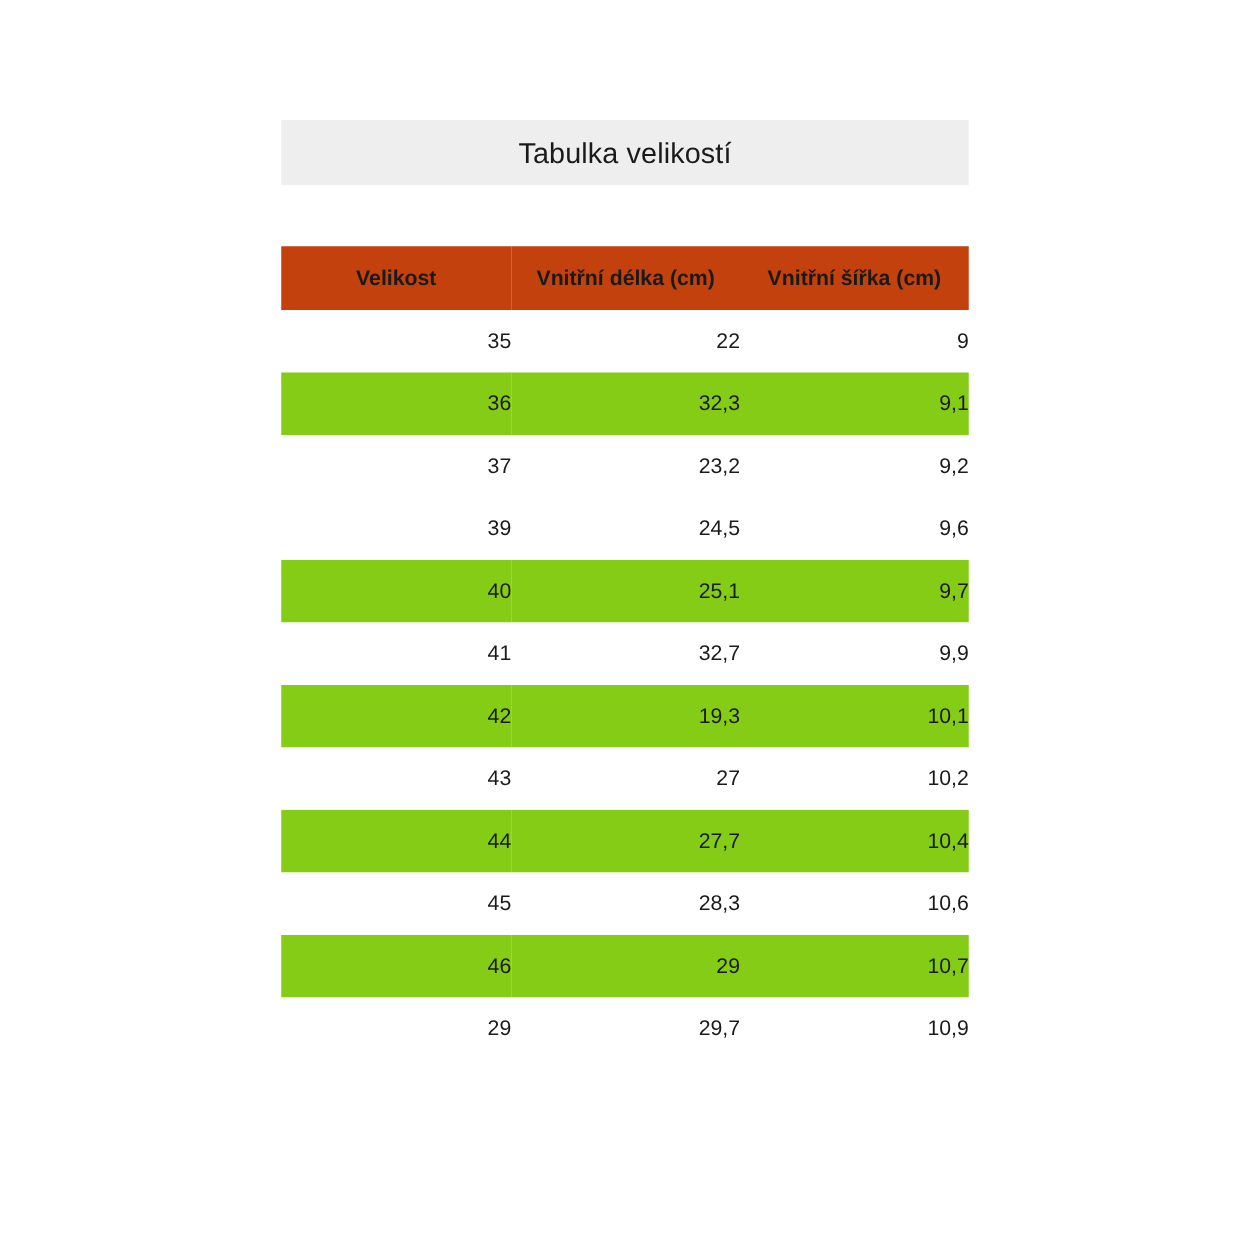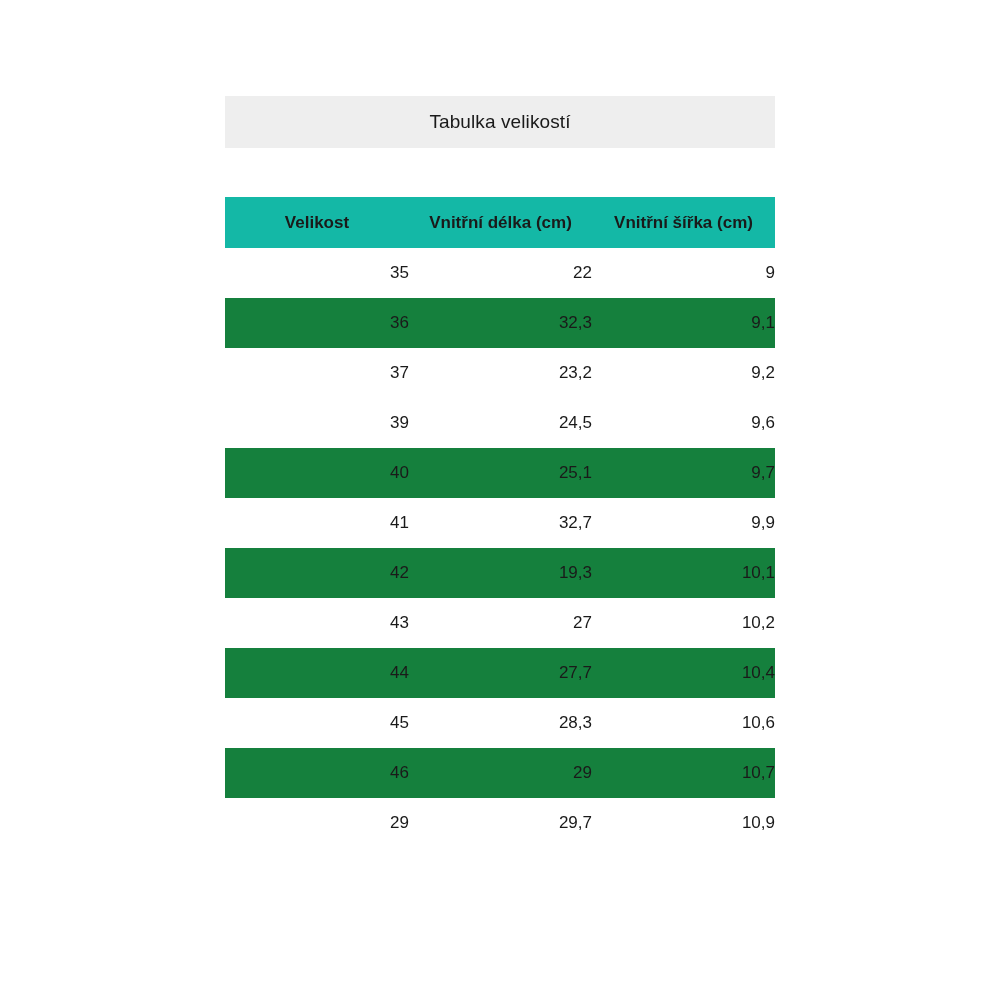--- a/index.html
+++ b/index.html
@@ -30,21 +30,21 @@
     width: 550px;
   }
 
   
   .chart-title {
     height: 52px;
     background: #eeeeee;
     display: flex;
     align-items: center;
     justify-content: center;
-    font-size: 19px;
+    font-size: 23px;
     font-weight: 400;
     color: #1a1a1a;
     letter-spacing: 0.1px;
   }
 
   
   .chart-gap {
     height: 49px;
     background: #ffffff;
   }
@@ -54,21 +54,21 @@
     width: 550px;
     border-collapse: collapse;
     table-layout: fixed;
   }
   table.size-table col.c-size   { width: 184px; }
   table.size-table col.c-length { width: 183px; }
   table.size-table col.c-width  { width: 183px; }
 
   table.size-table thead th {
     height: 51px;
-    background: #14b8a6;
+    background: #c2410c;
     font-size: 17px;
     font-weight: 700;
     color: #1a1a1a;
     text-align: center;
     vertical-align: middle;
     padding: 0;
     border: 0;
   }
 
   table.size-table tbody td {
@@ -76,21 +76,21 @@
     font-size: 17px;
     font-weight: 400;
     color: #1a1a1a;
     text-align: right;
     vertical-align: middle;
     padding: 0;
     border: 0;
   }
 
   table.size-table tbody tr.row-odd  td { background: #ffffff; }
-  table.size-table tbody tr.row-even td { background: #15803d; }
+  table.size-table tbody tr.row-even td { background: #84cc16; }
 </style>
 </head>
 <body>
 
 <div class="page">
   <div class="size-chart">
 
     <div class="chart-title">
       <span>Tabulka velikostí</span>
     </div>

